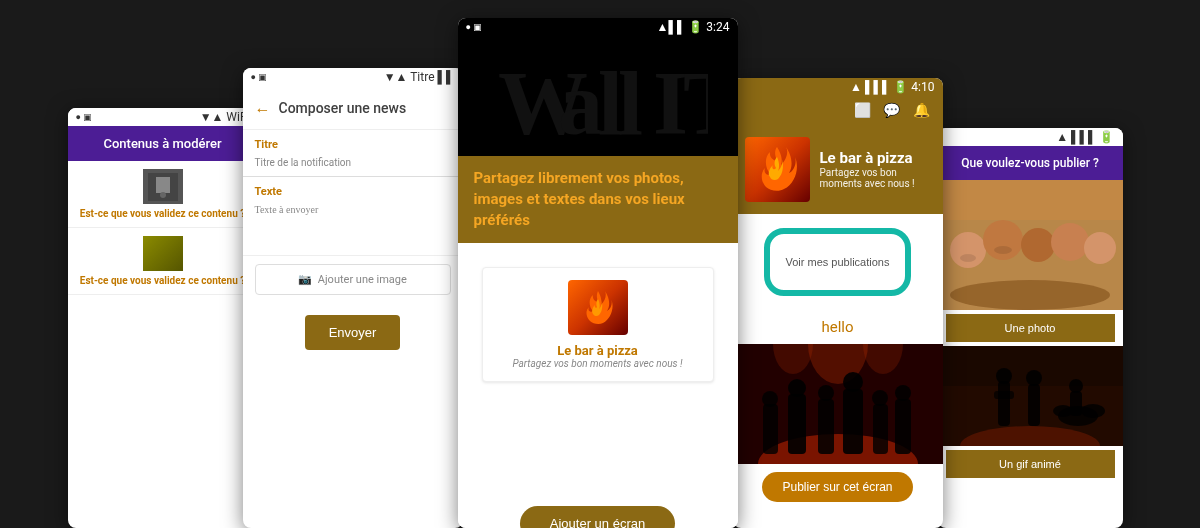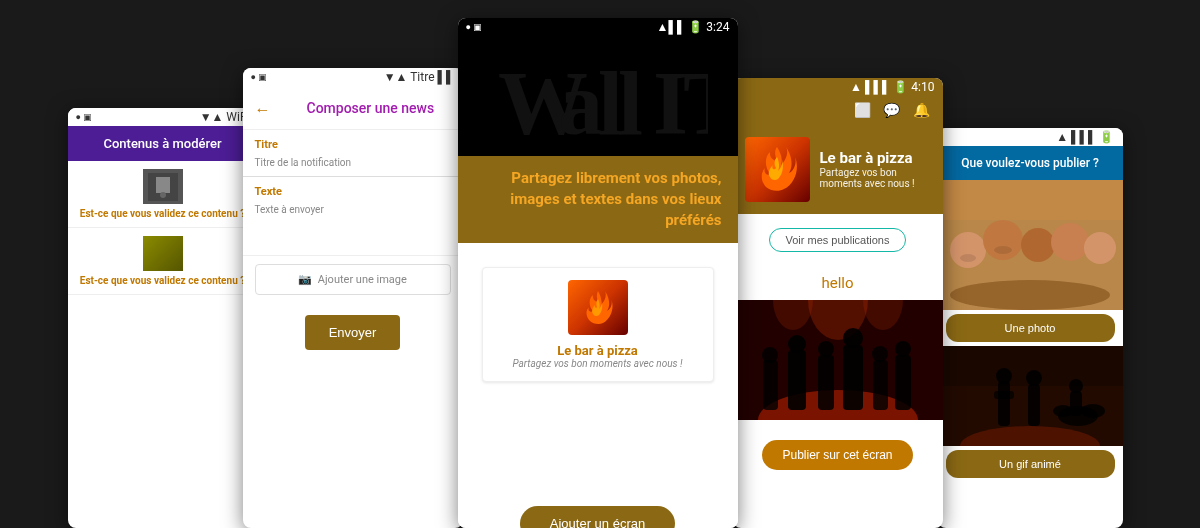--- a/index.html
+++ b/index.html
@@ -127,24 +127,23 @@
       height: 44px;
     }
 
     .screen2-back {
       color: #c07800;
       font-size: 16px;
       cursor: pointer;
     }
 
     .screen2-title {
-      color: #a21caf;
+      color: #404040;
       font-size: 14px;
       font-weight: 500;
-      margin-left: 28px;
     }
 
     .screen2-section-label {
       color: #c07800;
       font-size: 11px;
       font-weight: bold;
       padding: 8px 12px 2px;
     }
 
     .screen2-input {
@@ -279,23 +278,23 @@
     }
 
     .screen4-banner-desc {
       font-size: 10px;
       opacity: 0.9;
     }
 
     .screen4-view-btn {
       display: block;
       margin: 8px auto;
-      border: 1px solid #14b8a6;
+      border: 6px solid #14b8a6;
       border-radius: 20px;
-      padding: 5px 16px;
+      padding: 22px 16px;
       font-size: 11px;
       color: #555;
       background: #fff;
       cursor: pointer;
       width: fit-content;
     }
 
     .screen4-post-title {
       color: #c07800;
       font-size: 15px;
@@ -315,47 +314,47 @@
     }
 
     .screen4-publish-btn {
       background: #c07800;
       color: #fff;
       border: none;
       border-radius: 20px;
       padding: 8px 20px;
       font-size: 12px;
       cursor: pointer;
-      margin: 12px auto;
+      margin: 0 auto;
       display: block;
     }
 
     
     .screen5-header {
-      background: #0369a1;
+      background: #4c1d95;
       color: #fff;
       text-align: center;
       padding: 10px 8px;
       font-size: 12px;
       font-weight: 500;
     }
 
     .screen5-photo-area {
       width: 100%;
       height: 130px;
       background: #c8a060;
       overflow: hidden;
       position: relative;
     }
 
     .screen5-btn {
       background: #8B6914;
       color: #fff;
       border: none;
-      border-radius: 12px;
+      border-radius: 0;
       padding: 8px 12px;
       font-size: 11px;
       cursor: pointer;
       width: 100%;
       text-align: center;
       font-weight: 500;
     }
 
     .screen5-btn-wrapper {
       padding: 4px 8px;
@@ -436,21 +435,21 @@
         <span>▼▲ Titre ▌▌</span>
       </div>
     </div>
     <div class="screen2-header">
       <span class="screen2-back">←</span>
       <span class="screen2-title">Composer une news</span>
     </div>
     <div class="screen2-section-label">Titre</div>
     <div class="screen2-input">Titre de la notification</div>
     <div class="screen2-section-label">Texte</div>
-    <div class="screen2-input" style="border-bottom:none;padding-bottom:40px;">Texte à envoyer</div>
+    <div class="screen2-input" style="border-bottom:none;padding-bottom:40px;font-family:Liberation Serif, serif;">Texte à envoyer</div>
     <div class="divider-line"></div>
     <div class="screen2-add-image-btn">
       <span>📷</span>
       <span>Ajouter une image</span>
     </div>
     <div style="flex:1;"></div>
     <button class="screen2-send-btn">Envoyer</button>
   </div>
 
   <div class="phone phone-front">
@@ -470,21 +469,21 @@
 
           <text x="10" y="80" font-family="serif" font-size="90" font-weight="900" fill="#111" letter-spacing="-5">W</text>
 
           <text x="70" y="80" font-family="serif" font-size="90" font-weight="900" fill="#111" letter-spacing="-5">all</text>
 
           <text x="165" y="80" font-family="serif" font-size="90" font-weight="900" fill="#111" letter-spacing="-5">IT</text>
         </svg>
       </div>
     </div>
 
-    <div style="background:#8B6914;padding:12px 16px;text-align:right;">
+    <div style="background:#8B6914;padding:12px 16px;text-align:left;">
       <span style="color:#f5a623;font-size:15px;font-weight:bold;line-height:1.4;">Partagez librement vos photos, images et textes dans vos lieux préférés</span>
     </div>
 
     <div style="background:#fff;padding:12px;">
       <div class="screen3-card">
         <div class="screen3-card-thumb">
           <svg class="flame-icon" viewBox="0 0 30 38">
             <path d="M15,2 C15,2 20,10 18,16 C22,12 24,6 22,2 C26,8 28,16 24,22 C28,20 30,14 28,10 C32,18 28,30 20,34 C16,36 10,35 7,32 C3,28 2,22 6,18 C4,22 8,24 10,22 C6,18 5,10 10,6 C9,10 13,14 15,12 C13,8 14,4 15,2Z" fill="#ff6600"></path>
             <path d="M15,10 C15,10 18,16 16,20 C18,18 20,14 18,10 C20,14 20,22 16,26 C14,28 11,27 10,25 C8,22 10,18 12,16 C11,18 13,20 14,18 C13,16 13,12 15,10Z" fill="#ff9900"></path>
           </svg>

